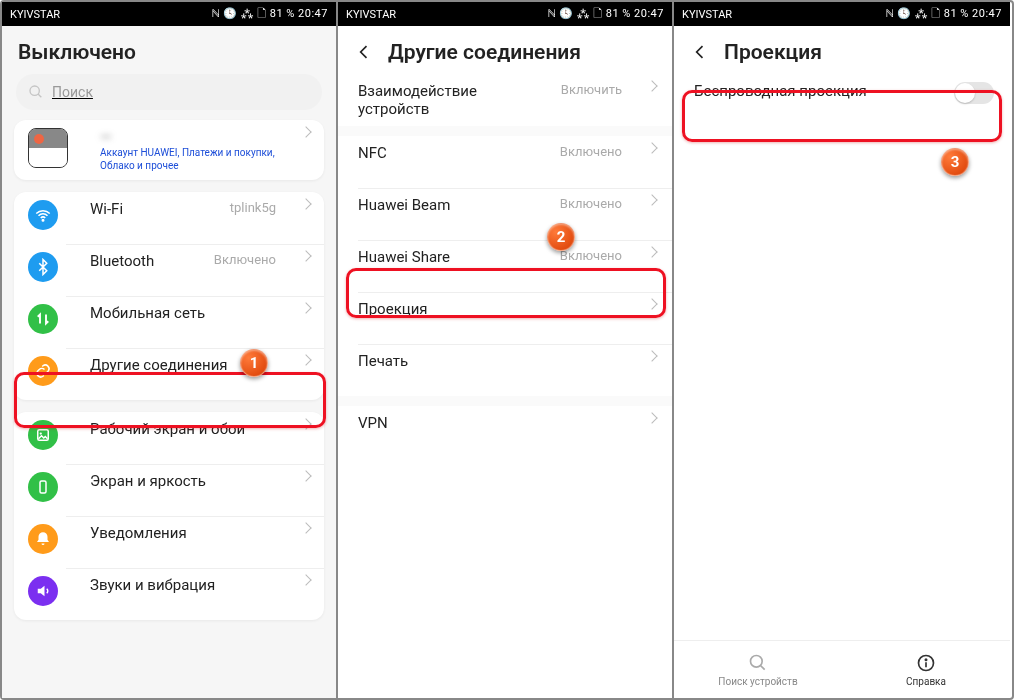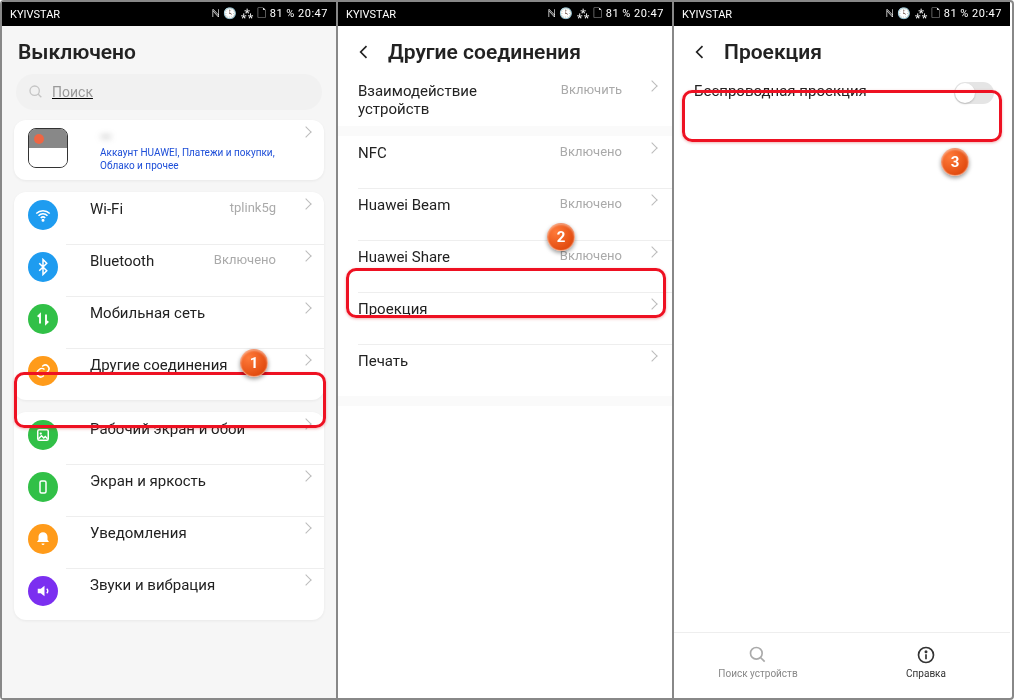--- a/index.html
+++ b/index.html
@@ -34,21 +34,21 @@
   .p2 .row + .row::before, .p3 .row + .row::before { left: 20px; }
   .p2 .lbl, .p3 .lbl { font-size: 15px; }
   .p2-list, .p3-list { padding-top: 0; }
   .gap { height: 10px; background: #fafafa; }
   .p1 { background: #f6f6f6; }
   .p2, .p3 { background: #fff; }
   .highlight-box { position: absolute; border: 3px solid #e12; border-radius: 10px; pointer-events: none; box-shadow: 0 1px 3px rgba(200,0,0,0.3); }
   .badge { position: absolute; width: 28px; height: 28px; border-radius: 50%; background: radial-gradient(circle at 30% 30%, #ff7a3a, #d83b00); color: #fff; font-size: 15px; font-weight: bold; display: flex; align-items: center; justify-content: center; border: 1px solid rgba(255,255,255,0.4); box-shadow: 0 2px 4px rgba(0,0,0,0.4), inset 0 1px 2px rgba(255,255,255,0.4); }
   .toggle { width: 40px; height: 22px; background: #e5e5e5; border-radius: 11px; position: relative; flex-shrink: 0; }
   .toggle::after { content: ""; position: absolute; left: 1px; top: 1px; width: 20px; height: 20px; background: #fff; border-radius: 50%; box-shadow: 0 1px 2px rgba(0,0,0,0.2); }
-  .bottombar { position: absolute; bottom: 8px; left: 0; right: 0; height: 58px; border-top: 1px solid #eee; display: flex; }
+  .bottombar { position: absolute; bottom: 0; left: 0; right: 0; height: 58px; border-top: 1px solid #eee; display: flex; }
   .bottombar .tab { flex: 1; display: flex; flex-direction: column; align-items: center; justify-content: center; gap: 3px; }
   .bottombar .tab svg { width: 20px; height: 20px; }
   .bottombar .tab span { font-size: 10px; color: #888; }
   .bottombar .tab.active span { color: #333; }
   .ico svg { width: 18px; height: 18px; }
 </style>
 </head>
 <body>
 
 <div class="frame"></div>
@@ -200,20 +200,24 @@
       </div>
     <div class="row">
         <span class="lbl">Проекция</span>
         <span class="chev"></span>
       </div>
     <div class="row">
         <span class="lbl">Печать</span>
         <span class="chev"></span>
       </div>
     <div class="gap"></div>
+    <div class="row">
+        <span class="lbl">VPN</span>
+        <span class="chev"></span>
+      </div>
   </div>
 </div>
 
 <div class="panel p3">
   <div class="statusbar">
     <span class="left">KYIVSTAR</span>
     <span class="right">ℕ 🕓 ⁂ 🗋 <span>81 %</span> <span>20:47</span></span>
   </div>
   <div class="header">
     <svg class="back" viewBox="0 0 24 24" fill="none" stroke="#222" stroke-width="2">

